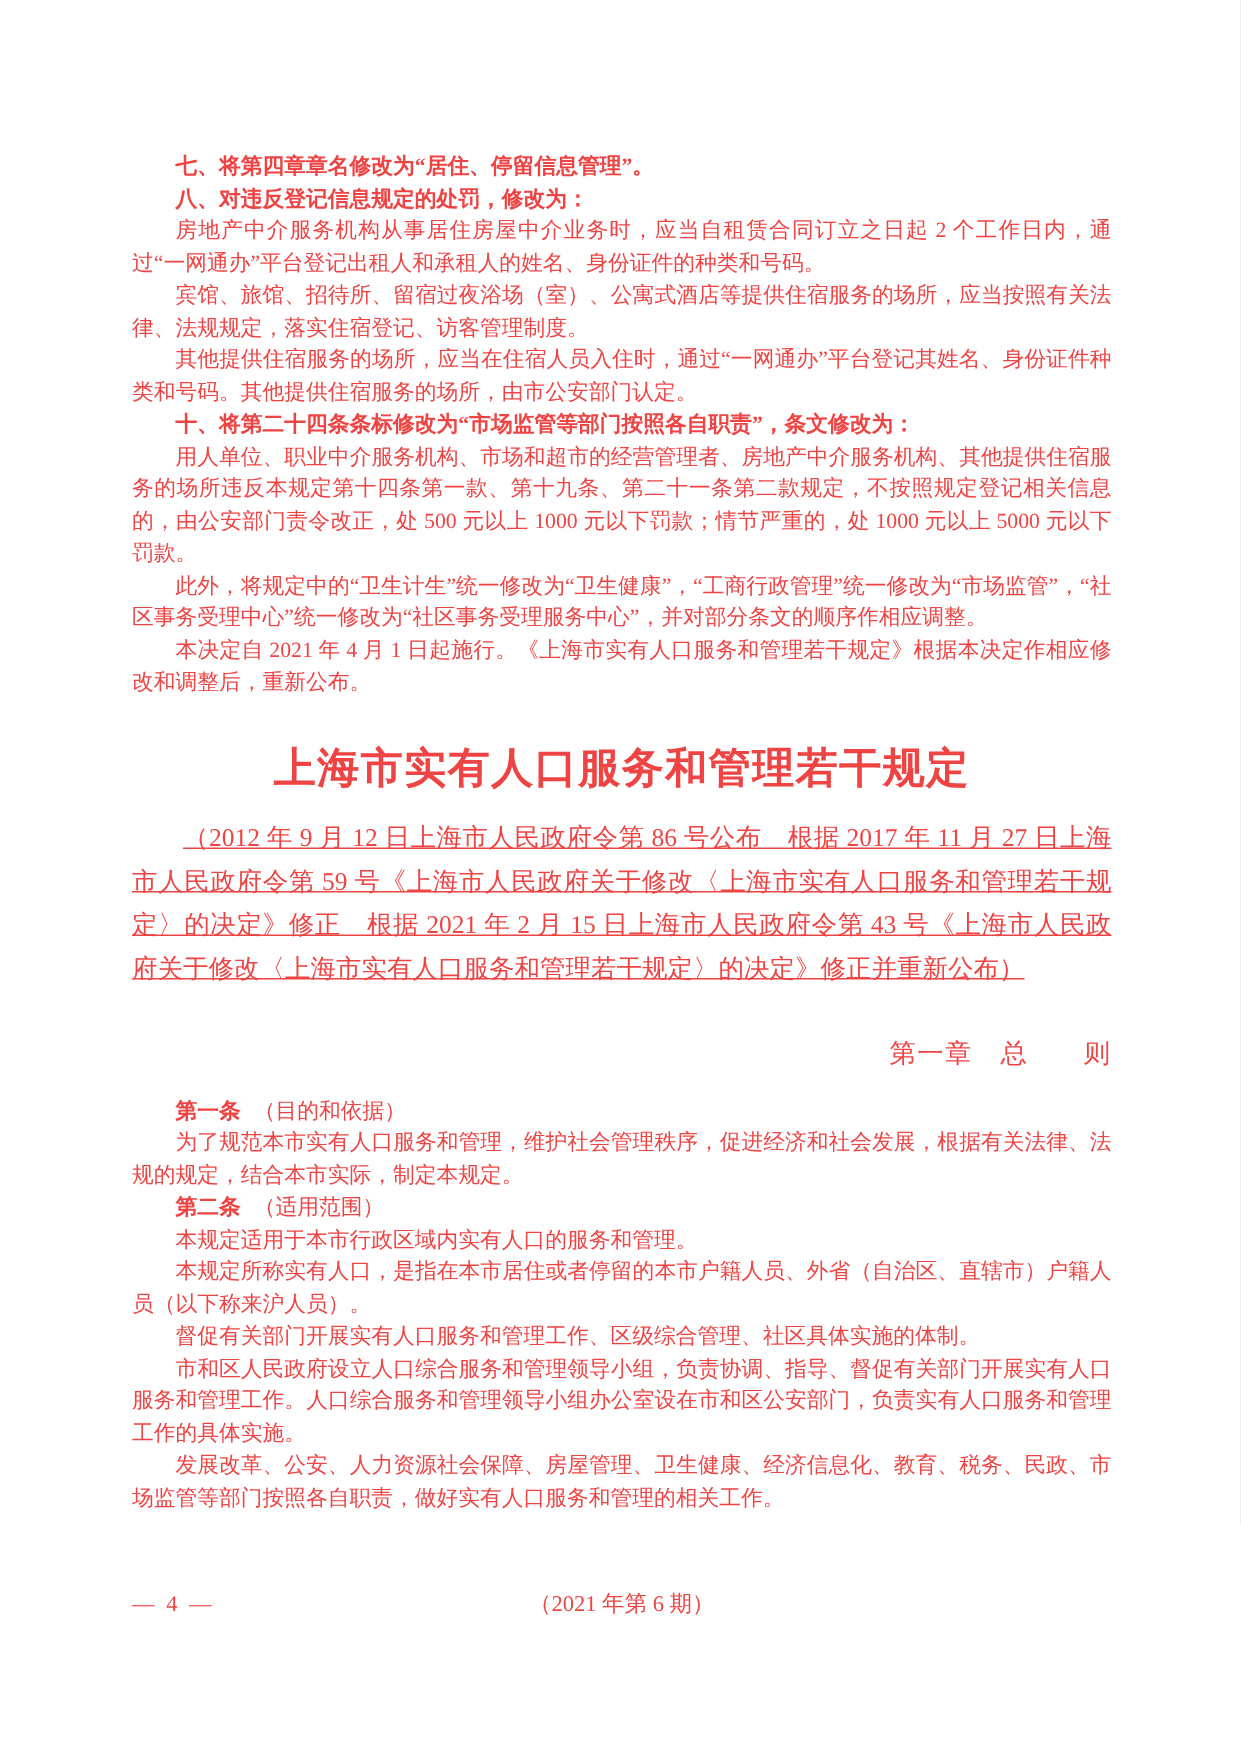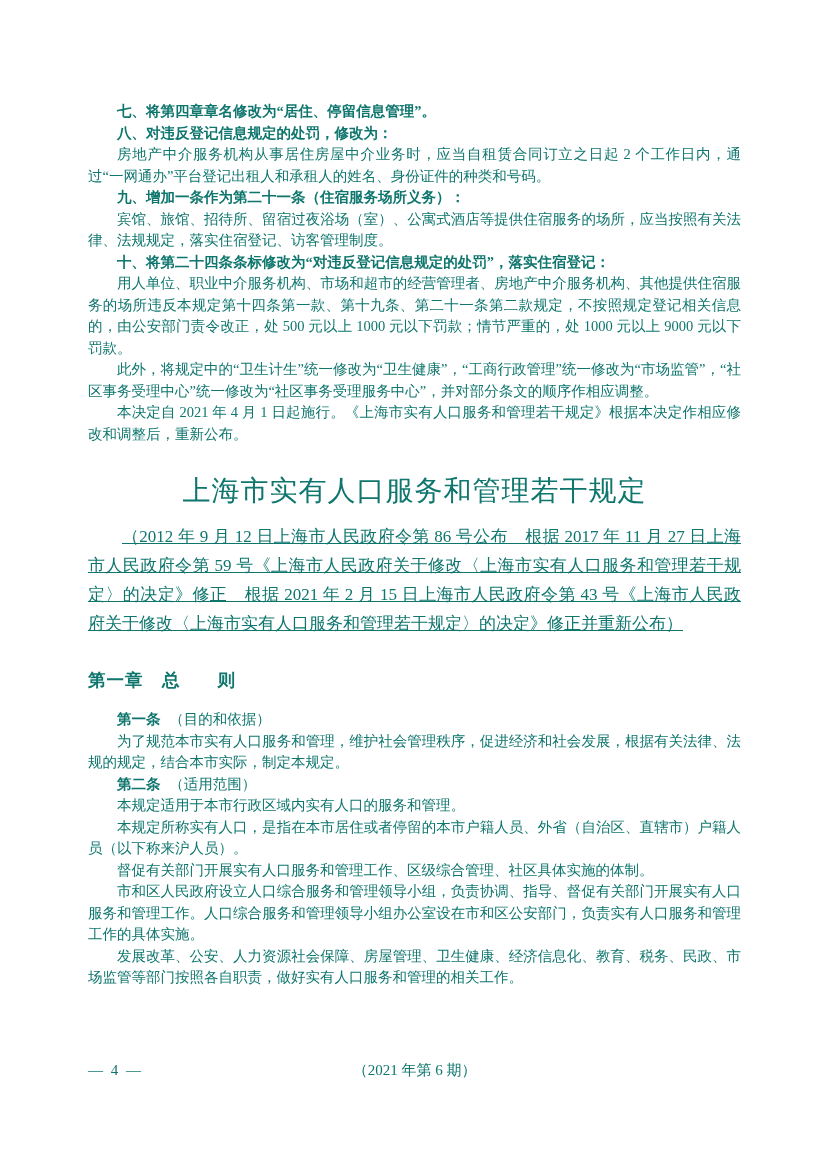--- a/index.html
+++ b/index.html
@@ -3,59 +3,59 @@
 <meta charset="utf-8">
 <style>
   html, body { margin: 0; padding: 0; background: #e8e8e8; }
   .page {
     position: relative;
     width: 827px;
     height: 1170px;
     margin: 0 auto;
     background: #ffffff;
     font-family: "Liberation Serif", "DejaVu Serif", serif;
-    color: #0f766e;
+    color: #ef4444;
     overflow: hidden;
   }
   .content {
     position: absolute;
     left: 88px;
     top: 101px;
     width: 653px;
   }
   .amendments p, .articles p {
     margin: 0;
     font-size: 14.5px;
     line-height: 21.5px;
     text-indent: 2em;
     text-align: justify;
   }
   .amendments p.bold { font-weight: bold; }
   .articles .art-label { font-weight: bold; margin-right: 0.6em; }
   .reg-title {
     margin: 30px 0 0 0;
     font-size: 28px;
-    font-weight: normal;
+    font-weight: bold;
     text-align: center;
     letter-spacing: 1px;
     line-height: 32px;
   }
   .preamble {
     margin: 15px 0 0 0;
     font-size: 17px;
     line-height: 29px;
     text-indent: 2em;
     text-align: justify;
     text-decoration: underline;
   }
   .chapter-heading {
     margin: 30px 0 17px 0;
     font-size: 17.5px;
-    font-weight: bold;
-    text-align: left;
+    font-weight: normal;
+    text-align: right;
     letter-spacing: 1px;
   }
   .footer {
     position: absolute;
     left: 88px;
     top: 1059px;
     width: 653px;
     font-size: 15px;
     line-height: 22px;
     text-align: center;
@@ -70,24 +70,24 @@
 </head>
 <body>
 
 <div class="page">
   <div class="content">
 
     <div class="amendments" id="amendments">
         <p class="bold">七、将第四章章名修改为“居住、停留信息管理”。</p>
         <p class="bold">八、对违反登记信息规定的处罚，修改为：</p>
         <p class="">房地产中介服务机构从事居住房屋中介业务时，应当自租赁合同订立之日起 2 个工作日内，通过“一网通办”平台登记出租人和承租人的姓名、身份证件的种类和号码。</p>
-        <p class="bold">九、增加一条作为第二十一条（住宿服务场所义务）：</p>
         <p class="">宾馆、旅馆、招待所、留宿过夜浴场（室）、公寓式酒店等提供住宿服务的场所，应当按照有关法律、法规规定，落实住宿登记、访客管理制度。</p>
-        <p class="bold">十、将第二十四条条标修改为“对违反登记信息规定的处罚”，落实住宿登记：</p>
-        <p class="">用人单位、职业中介服务机构、市场和超市的经营管理者、房地产中介服务机构、其他提供住宿服务的场所违反本规定第十四条第一款、第十九条、第二十一条第二款规定，不按照规定登记相关信息的，由公安部门责令改正，处 500 元以上 1000 元以下罚款；情节严重的，处 1000 元以上 9000 元以下罚款。</p>
+        <p class="">其他提供住宿服务的场所，应当在住宿人员入住时，通过“一网通办”平台登记其姓名、身份证件种类和号码。其他提供住宿服务的场所，由市公安部门认定。</p>
+        <p class="bold">十、将第二十四条条标修改为“市场监管等部门按照各自职责”，条文修改为：</p>
+        <p class="">用人单位、职业中介服务机构、市场和超市的经营管理者、房地产中介服务机构、其他提供住宿服务的场所违反本规定第十四条第一款、第十九条、第二十一条第二款规定，不按照规定登记相关信息的，由公安部门责令改正，处 500 元以上 1000 元以下罚款；情节严重的，处 1000 元以上 5000 元以下罚款。</p>
         <p class="">此外，将规定中的“卫生计生”统一修改为“卫生健康”，“工商行政管理”统一修改为“市场监管”，“社区事务受理中心”统一修改为“社区事务受理服务中心”，并对部分条文的顺序作相应调整。</p>
         <p class="">本决定自 2021 年 4 月 1 日起施行。《上海市实有人口服务和管理若干规定》根据本决定作相应修改和调整后，重新公布。</p>
       </div>
 
     <h1 class="reg-title">上海市实有人口服务和管理若干规定</h1>
 
     <p class="preamble">（2012 年 9 月 12 日上海市人民政府令第 86 号公布　根据 2017 年 11 月 27 日上海市人民政府令第 59 号《上海市人民政府关于修改〈上海市实有人口服务和管理若干规定〉的决定》修正　根据 2021 年 2 月 15 日上海市人民政府令第 43 号《上海市人民政府关于修改〈上海市实有人口服务和管理若干规定〉的决定》修正并重新公布）</p>
 
     <h2 class="chapter-heading">第一章　总　　则</h2>
 

